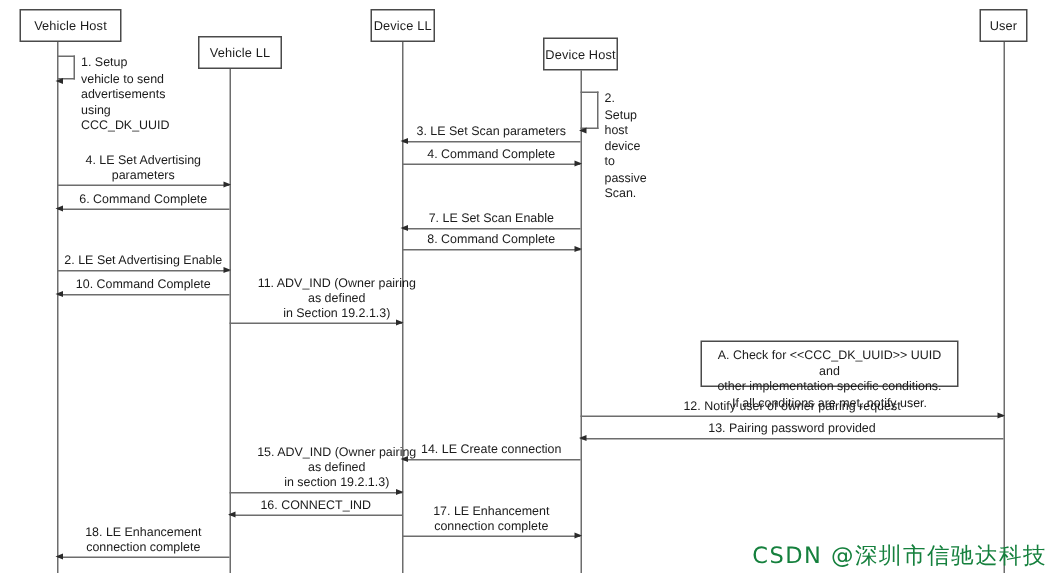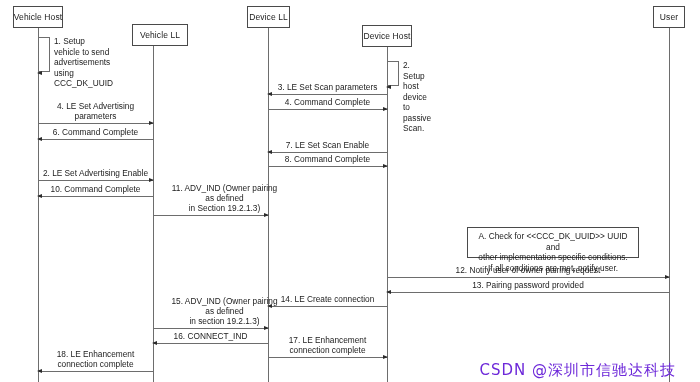--- a/index.html
+++ b/index.html
@@ -90,44 +90,44 @@
     line-height:10.5px;
     color:#1b1b1b;
     text-align:center;
     padding:3px 4px 3px 4px;
     white-space:pre-line;
     margin-left:36px;
   }
 
   .watermark{
     position:absolute;
-    right:24px;bottom:2px;
+    right:2px;bottom:2px;
     font-size:15px;
-    color:#6d28d9;
+    color:#15803d;
     letter-spacing:1px;
     white-space:nowrap;
     font-family:"DejaVu Sans",sans-serif;
     pointer-events:none;
   }
 </style>
 </head>
 <body>
 
 <div id="diagram">
     <div class="lifeline-line" style="left: 38px; top: 28px; height: 354px;"></div>
-    <div class="lifeline-head" style="left: 13px; top: 6px; width: 50px;">Vehicle Host</div>
+    <div class="lifeline-head" style="left: 13px; top: 6px; width: 68px;">Vehicle Host</div>
     <div class="lifeline-line" style="left: 153px; top: 28px; height: 354px;"></div>
     <div class="lifeline-head" style="left: 132px; top: 24px; width: 56px;">Vehicle LL</div>
     <div class="lifeline-line" style="left: 268px; top: 28px; height: 354px;"></div>
     <div class="lifeline-head" style="left: 247px; top: 6px; width: 43px;">Device LL</div>
     <div class="lifeline-line" style="left: 387px; top: 28px; height: 354px;"></div>
     <div class="lifeline-head" style="left: 362px; top: 6px; width: 50px; margin-top: 19px;">Device Host</div>
     <div class="lifeline-line" style="left: 669px; top: 28px; height: 354px;"></div>
     <div class="lifeline-head" style="left: 653px; top: 6px; width: 32px;">User</div>
-    <div class="selfmsg" style="left: 38px; top: 37px; height: 35px; width: 12px;">
+    <div class="selfmsg" style="left: 38px; top: 37px; height: 16px; width: 12px;">
       <div class="loop"></div>
       <div class="head"></div>
       <div class="label">1. Setup vehicle to send
 advertisements using CCC_DK_UUID</div>
     </div>
     <div class="selfmsg" style="left: 387px; top: 61px; height: 25px; width: 12px;">
       <div class="loop"></div>
       <div class="head"></div>
       <div class="label">2. Setup host device to
 passive Scan.</div>

